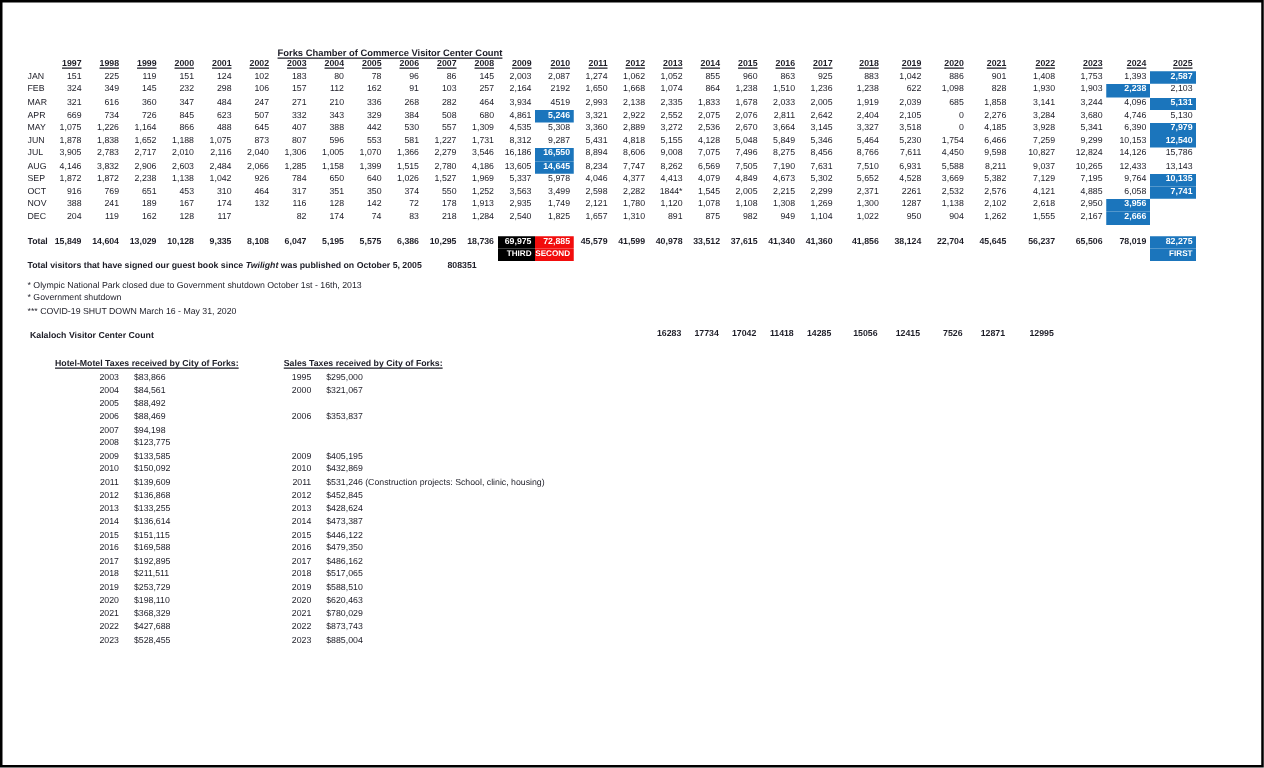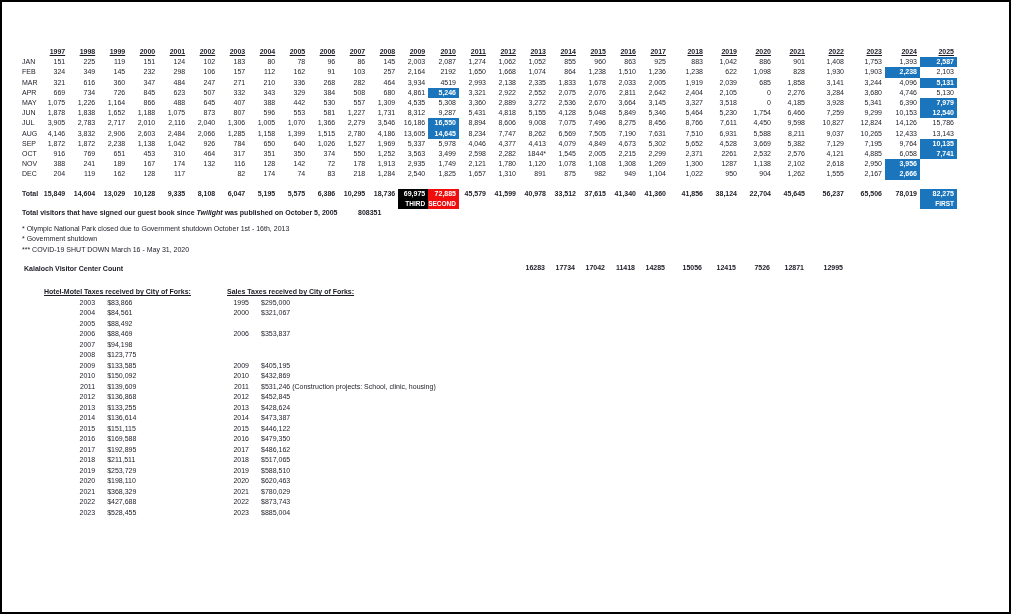--- a/index.html
+++ b/index.html
@@ -45,20 +45,21 @@
   }
   table.tax td{height:10.5px;line-height:10.5px;white-space:nowrap;padding:0;}
   table.tax td.yr-cell{text-align:right;min-width:22px;}
   table.tax td.amt{text-align:left;padding-left:12px;}
 </style>
 </head>
 <body>
 
 <div class="page">
 
+  <div class="title">Forks Chamber of Commerce Visitor Center Count</div>
 
   <table class="grid" id="main-table">
       <colgroup>
         <col style="width: 16px;">
         <col style="width: 30px;">
         <col style="width: 30px;">
         <col style="width: 30px;">
         <col style="width: 30px;">
         <col style="width: 30px;">
         <col style="width: 30px;">

